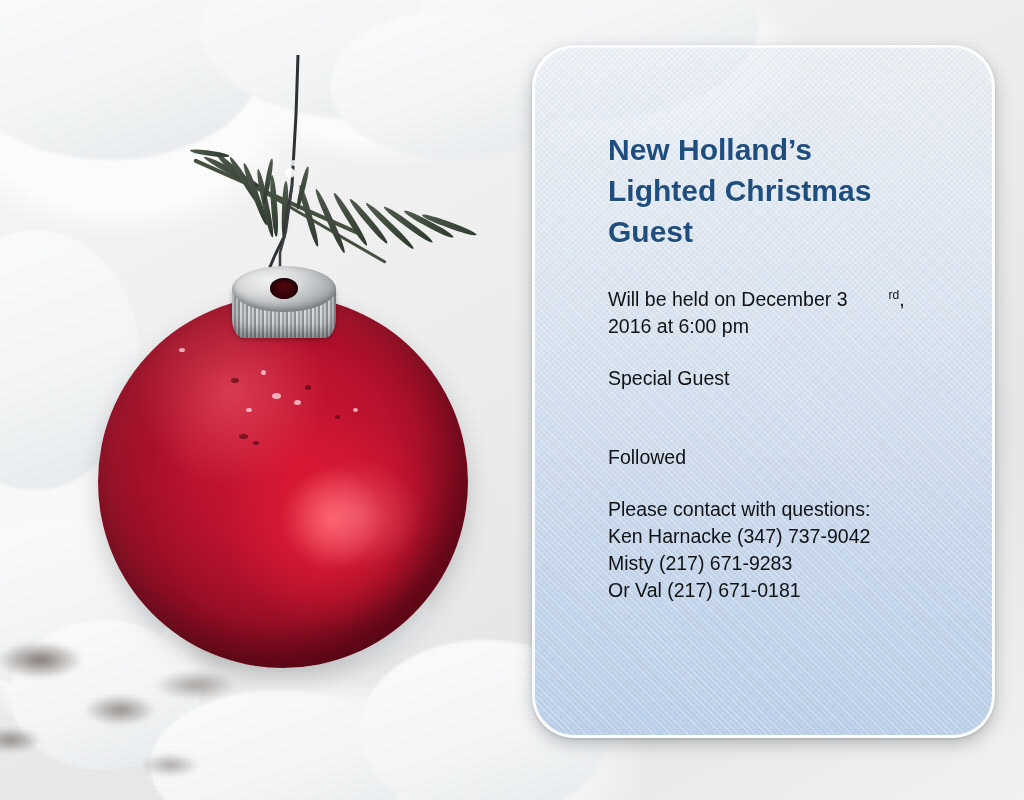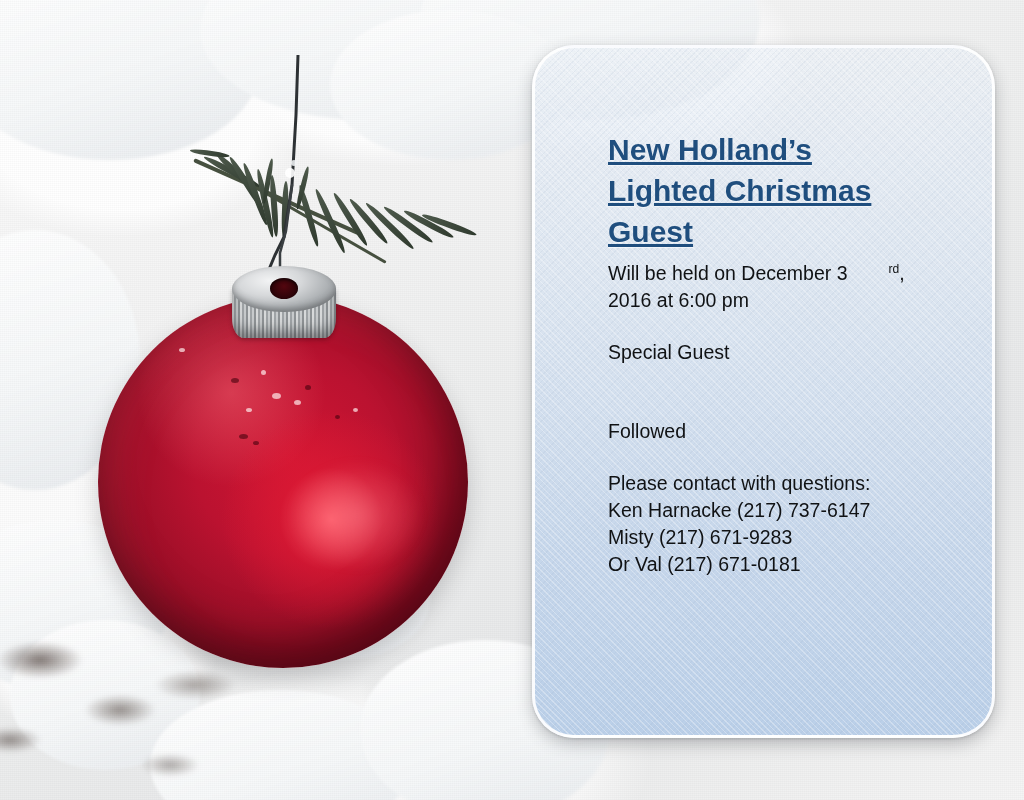--- a/index.html
+++ b/index.html
@@ -170,24 +170,23 @@
   }
   .panel-content{
     position:relative;
     padding:82px 0 0 73px;
   }
   .title{
     color:#1f4e7e;
     font-size:30px;
     font-weight:bold;
     line-height:1.36;
-    margin:0 0 8px 0;
+    margin:0 0 34px 0;
     max-width:310px;
     text-shadow:0 1px 1px rgba(255,255,255,.55);
-    text-decoration:underline;
   }
   .body-block{
     color:#101214;
     font-size:19.5px;
     line-height:1.38;
     margin:0 0 25px 0;
     max-width:330px;
   }
   .body-block.tight{ margin-bottom:0; }
   .body-block sup{ font-size:.62em; vertical-align:super;margin-left:41px; }
@@ -285,21 +284,21 @@
 
       <p class="body-block">Special Guest</p>
 
       <p class="body-block">
         <br>
         <span>Followed</span>
       </p>
 
       <p class="body-block tight">
         <span class="contact-line">Please contact with questions:</span>
-        <span class="contact-line">Ken Harnacke (217) 737-6147</span>
+        <span class="contact-line">Ken Harnacke (347) 737-9042</span>
         <span class="contact-line">Misty (217) 671-9283</span>
         <span class="contact-line">Or Val (217) 671-0181</span>
       </p>
 
     </div>
   </div>
 
 </div>
 
 </body></html>

